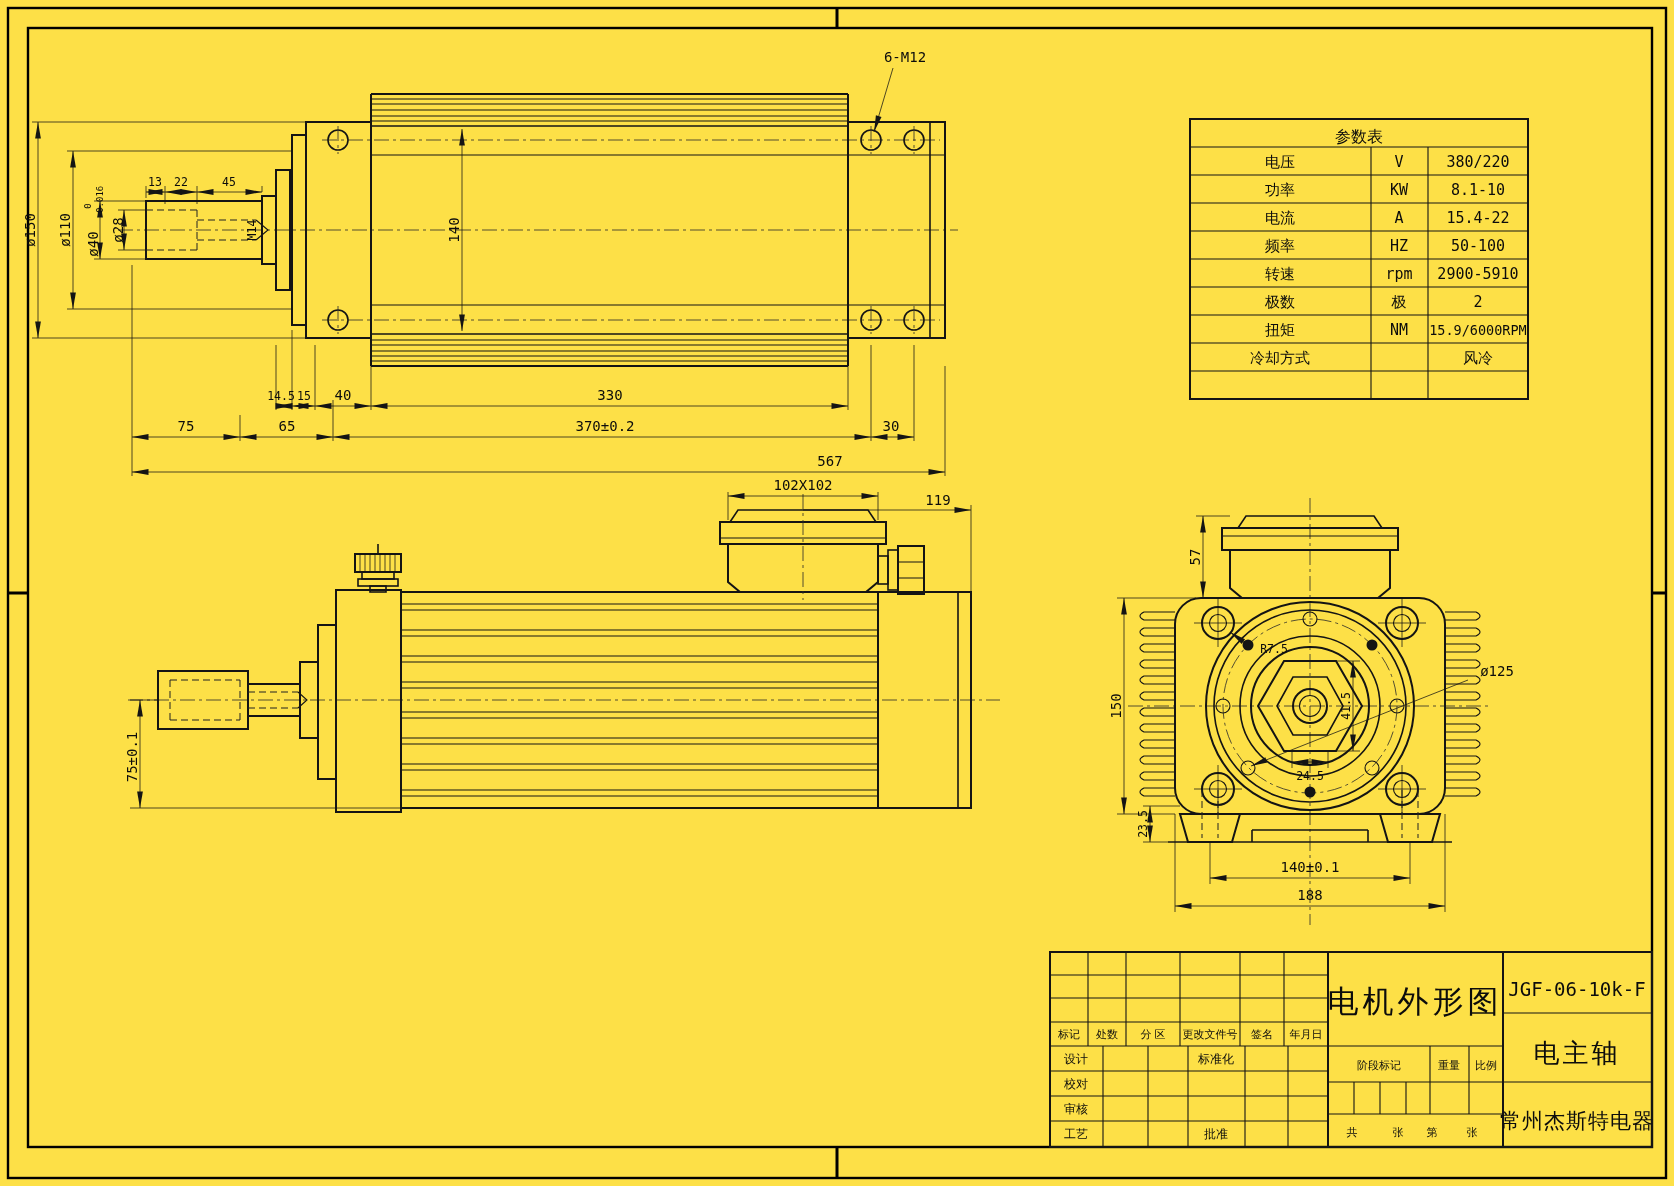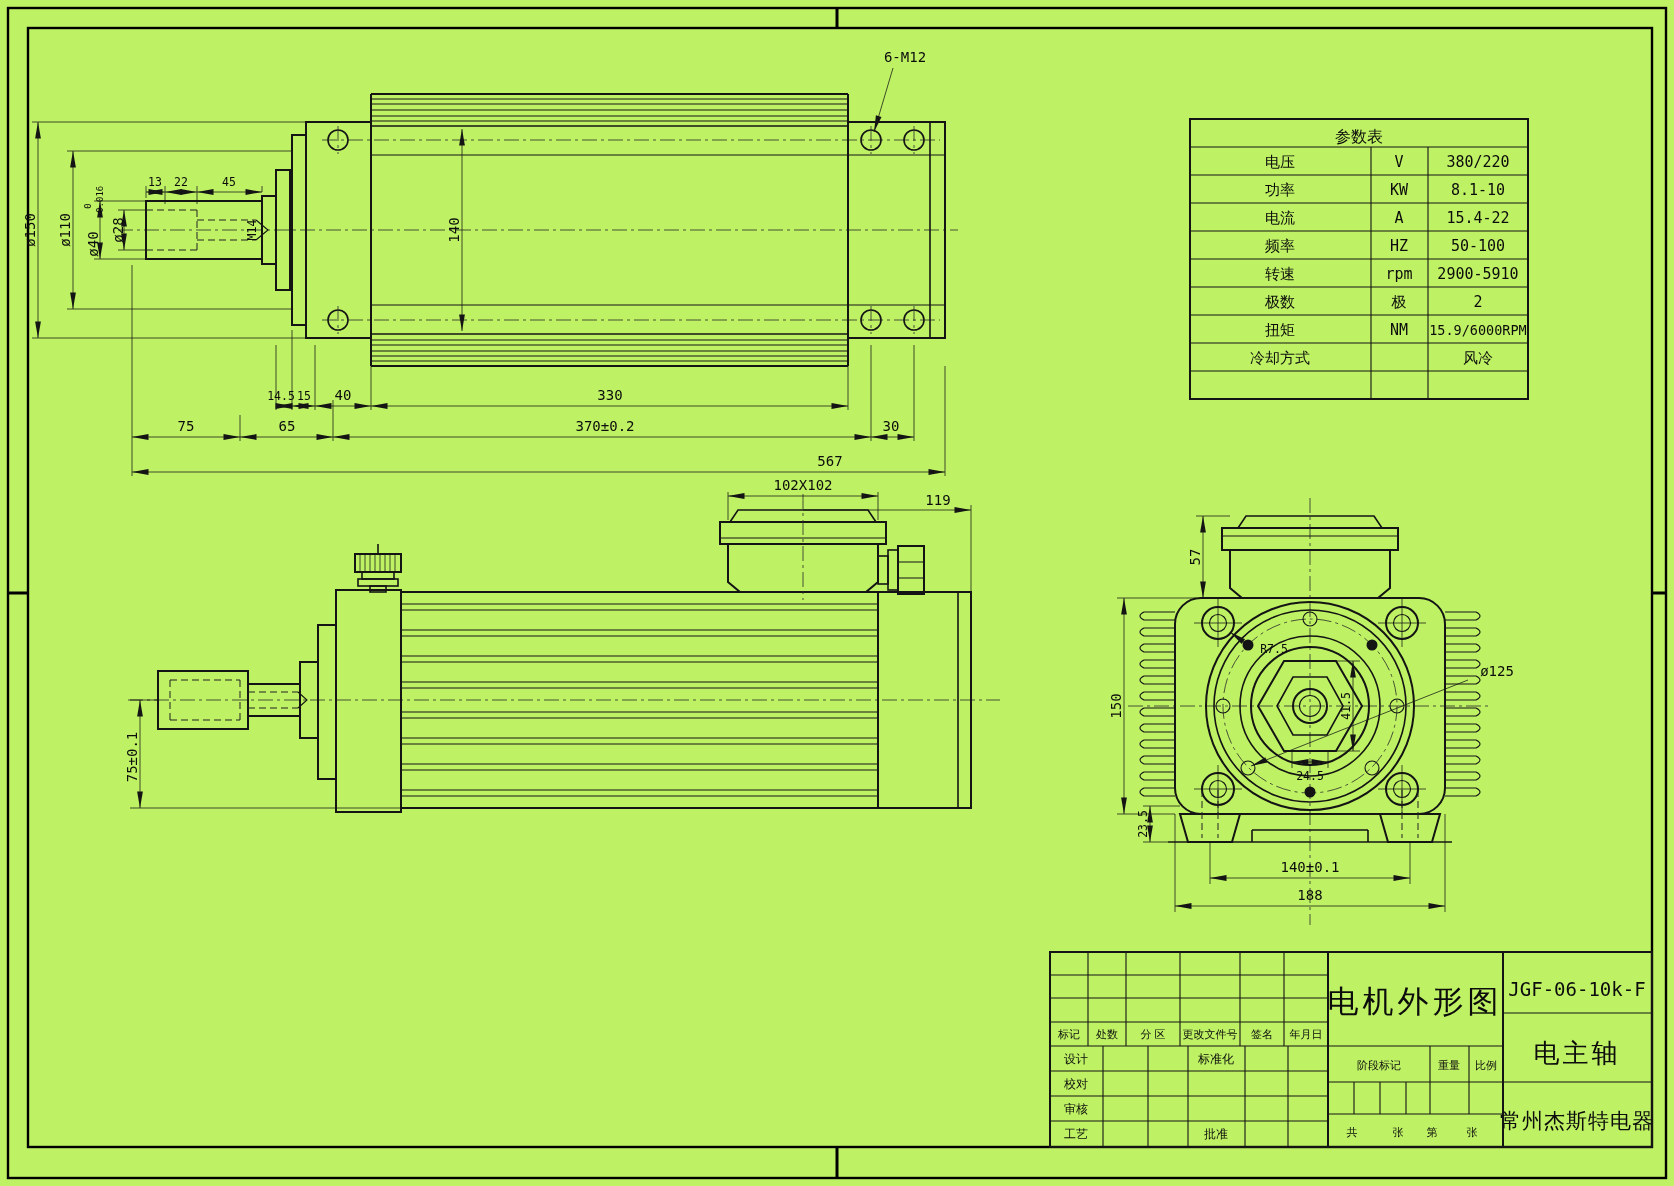--- a/index.html
+++ b/index.html
@@ -1,16 +1,16 @@
 <!DOCTYPE html>
 <html><head>
 <meta charset="utf-8">
 <style>
   html,body{margin:0;padding:0;background:#e8e8e8;}
-  .sheet{width:1674px;height:1186px;background:#bef264;position:relative;margin:0 auto;}
+  .sheet{width:1674px;height:1186px;background:#fde047;position:relative;margin:0 auto;}
   svg{display:block}
   
   .o2{stroke:#141414;stroke-width:2;fill:none}
   .o16{stroke:#141414;stroke-width:1.6;fill:none}
   .o1{stroke:#141414;stroke-width:1.1;fill:none}
   .thin{stroke:#141414;stroke-width:.75;fill:none}
   .cl{stroke:#2a2a2a;stroke-width:.8;fill:none;stroke-dasharray:15 4 3 4}
   .hid{stroke:#222;stroke-width:1;fill:none;stroke-dasharray:7 4}
   .frame{stroke:#000;stroke-width:2.4;fill:none}
   .tick{stroke:#000;stroke-width:3;fill:none}

